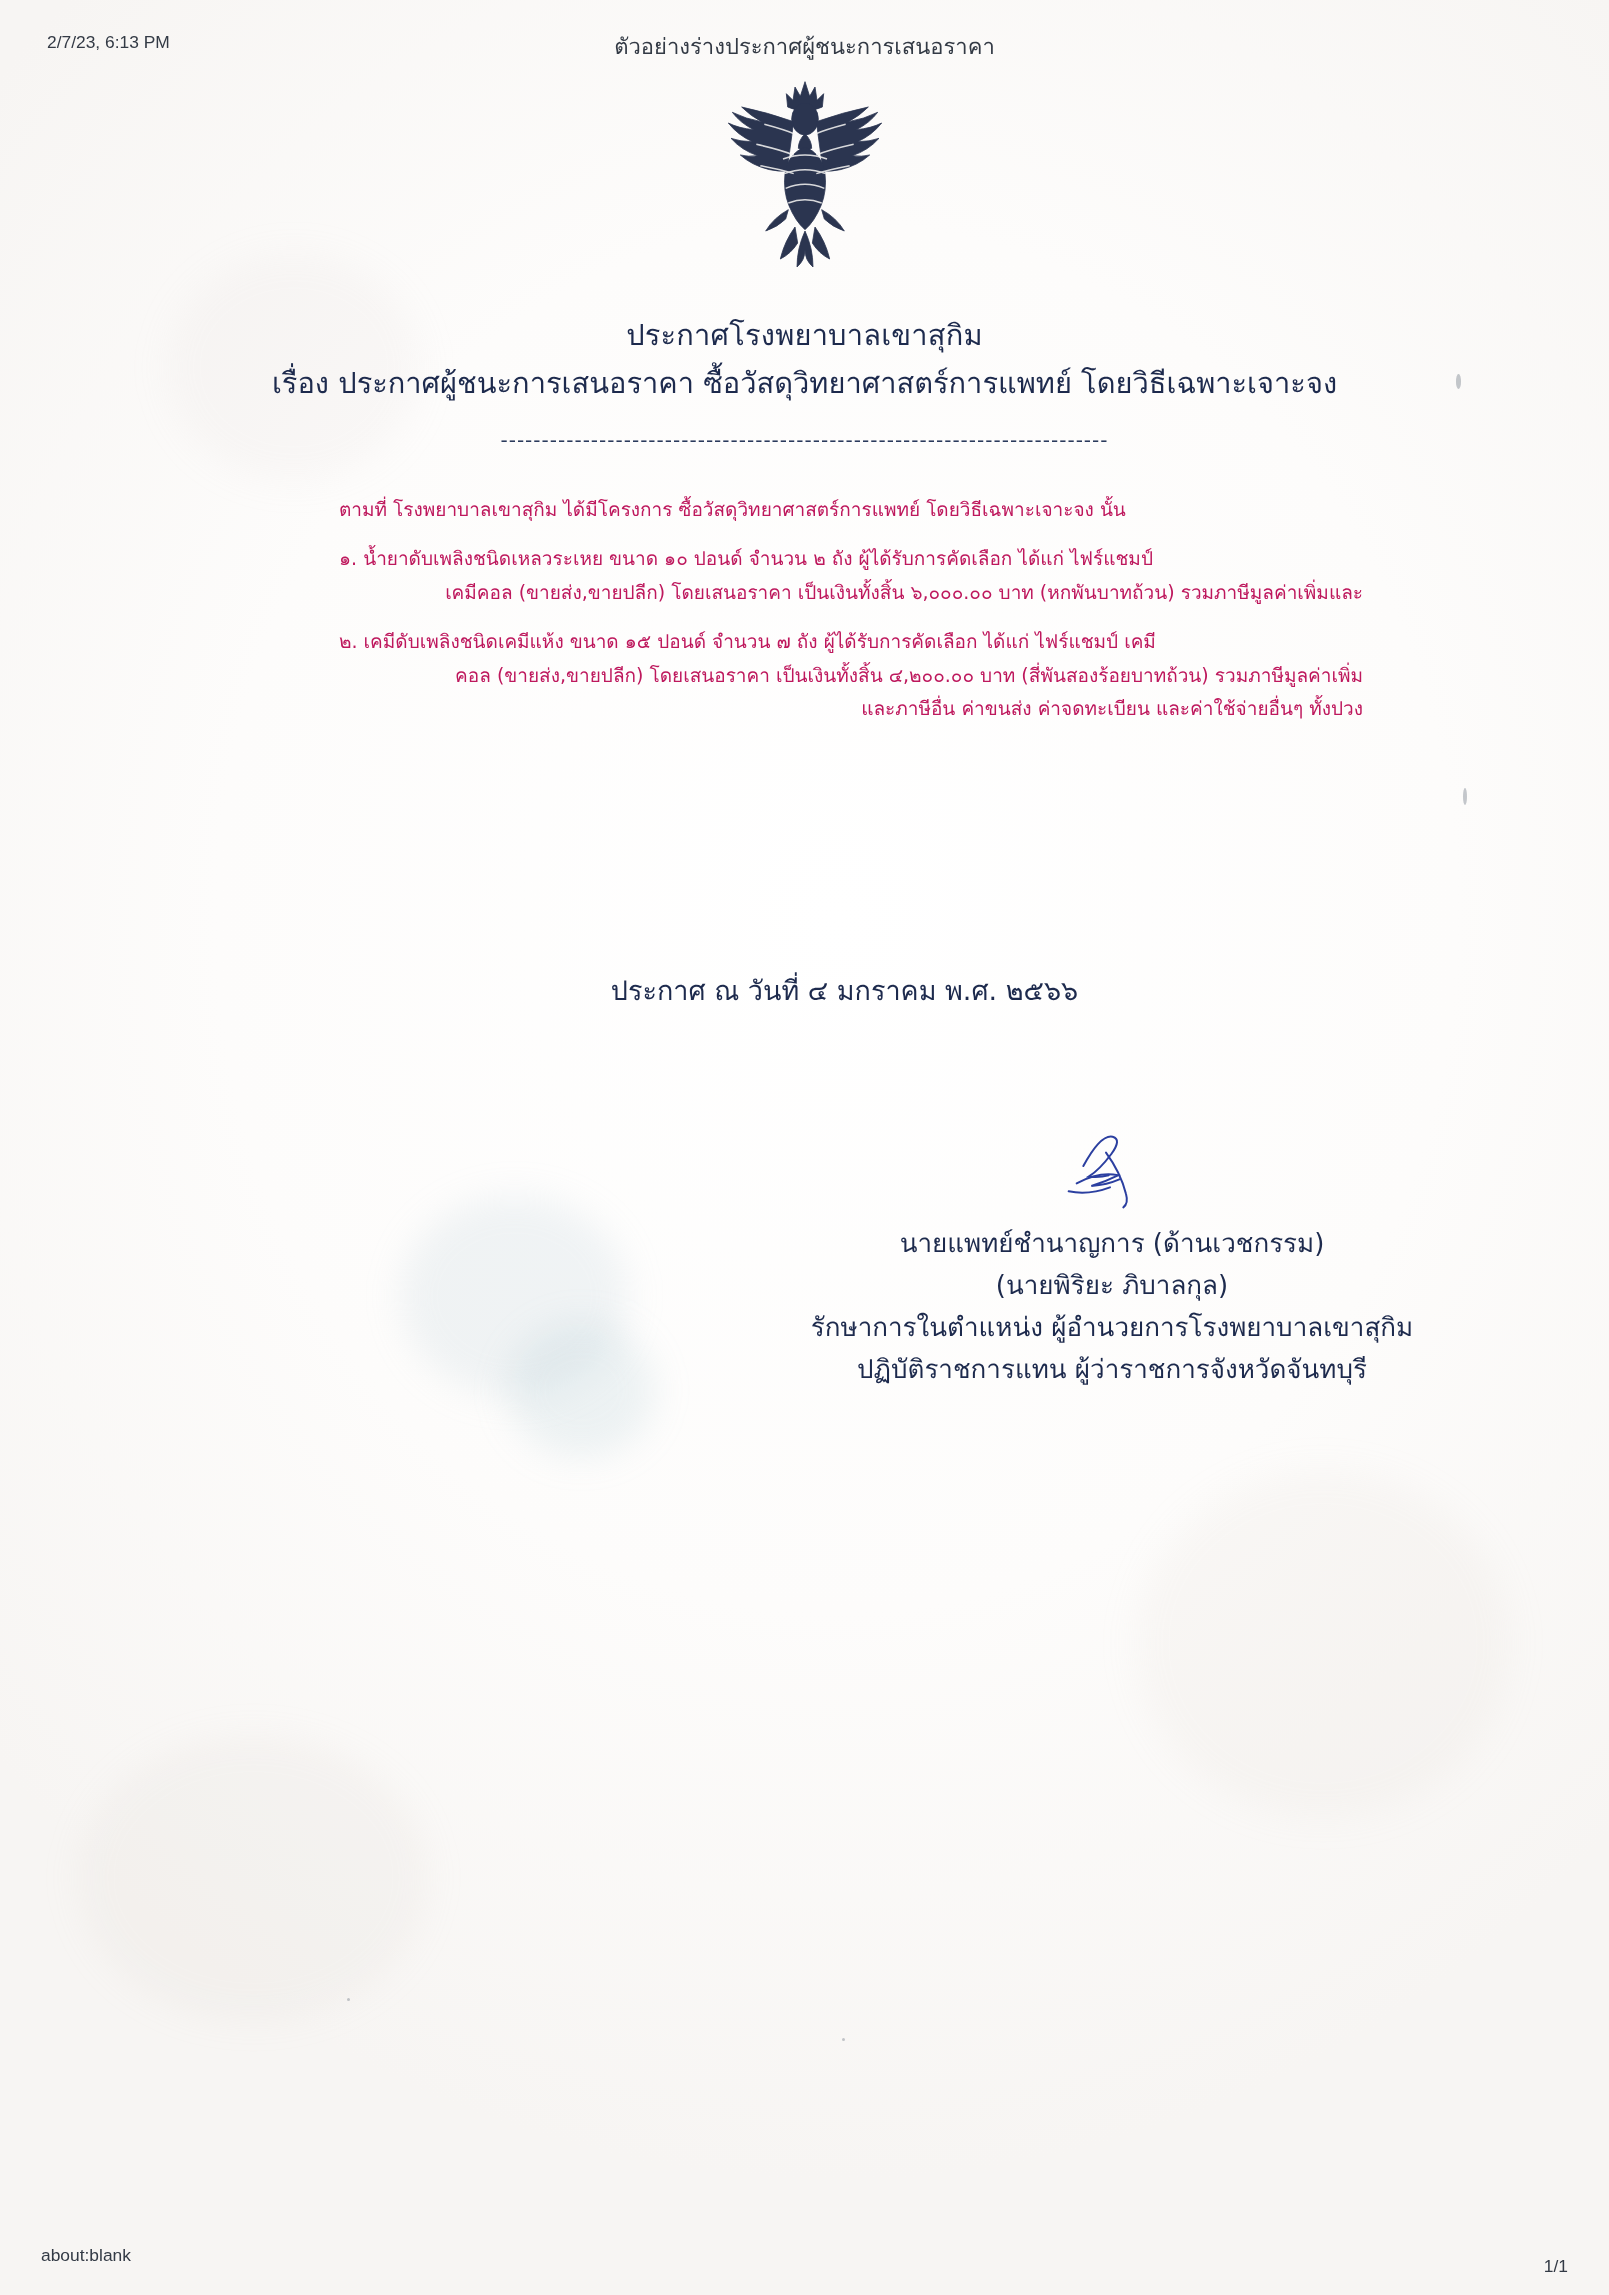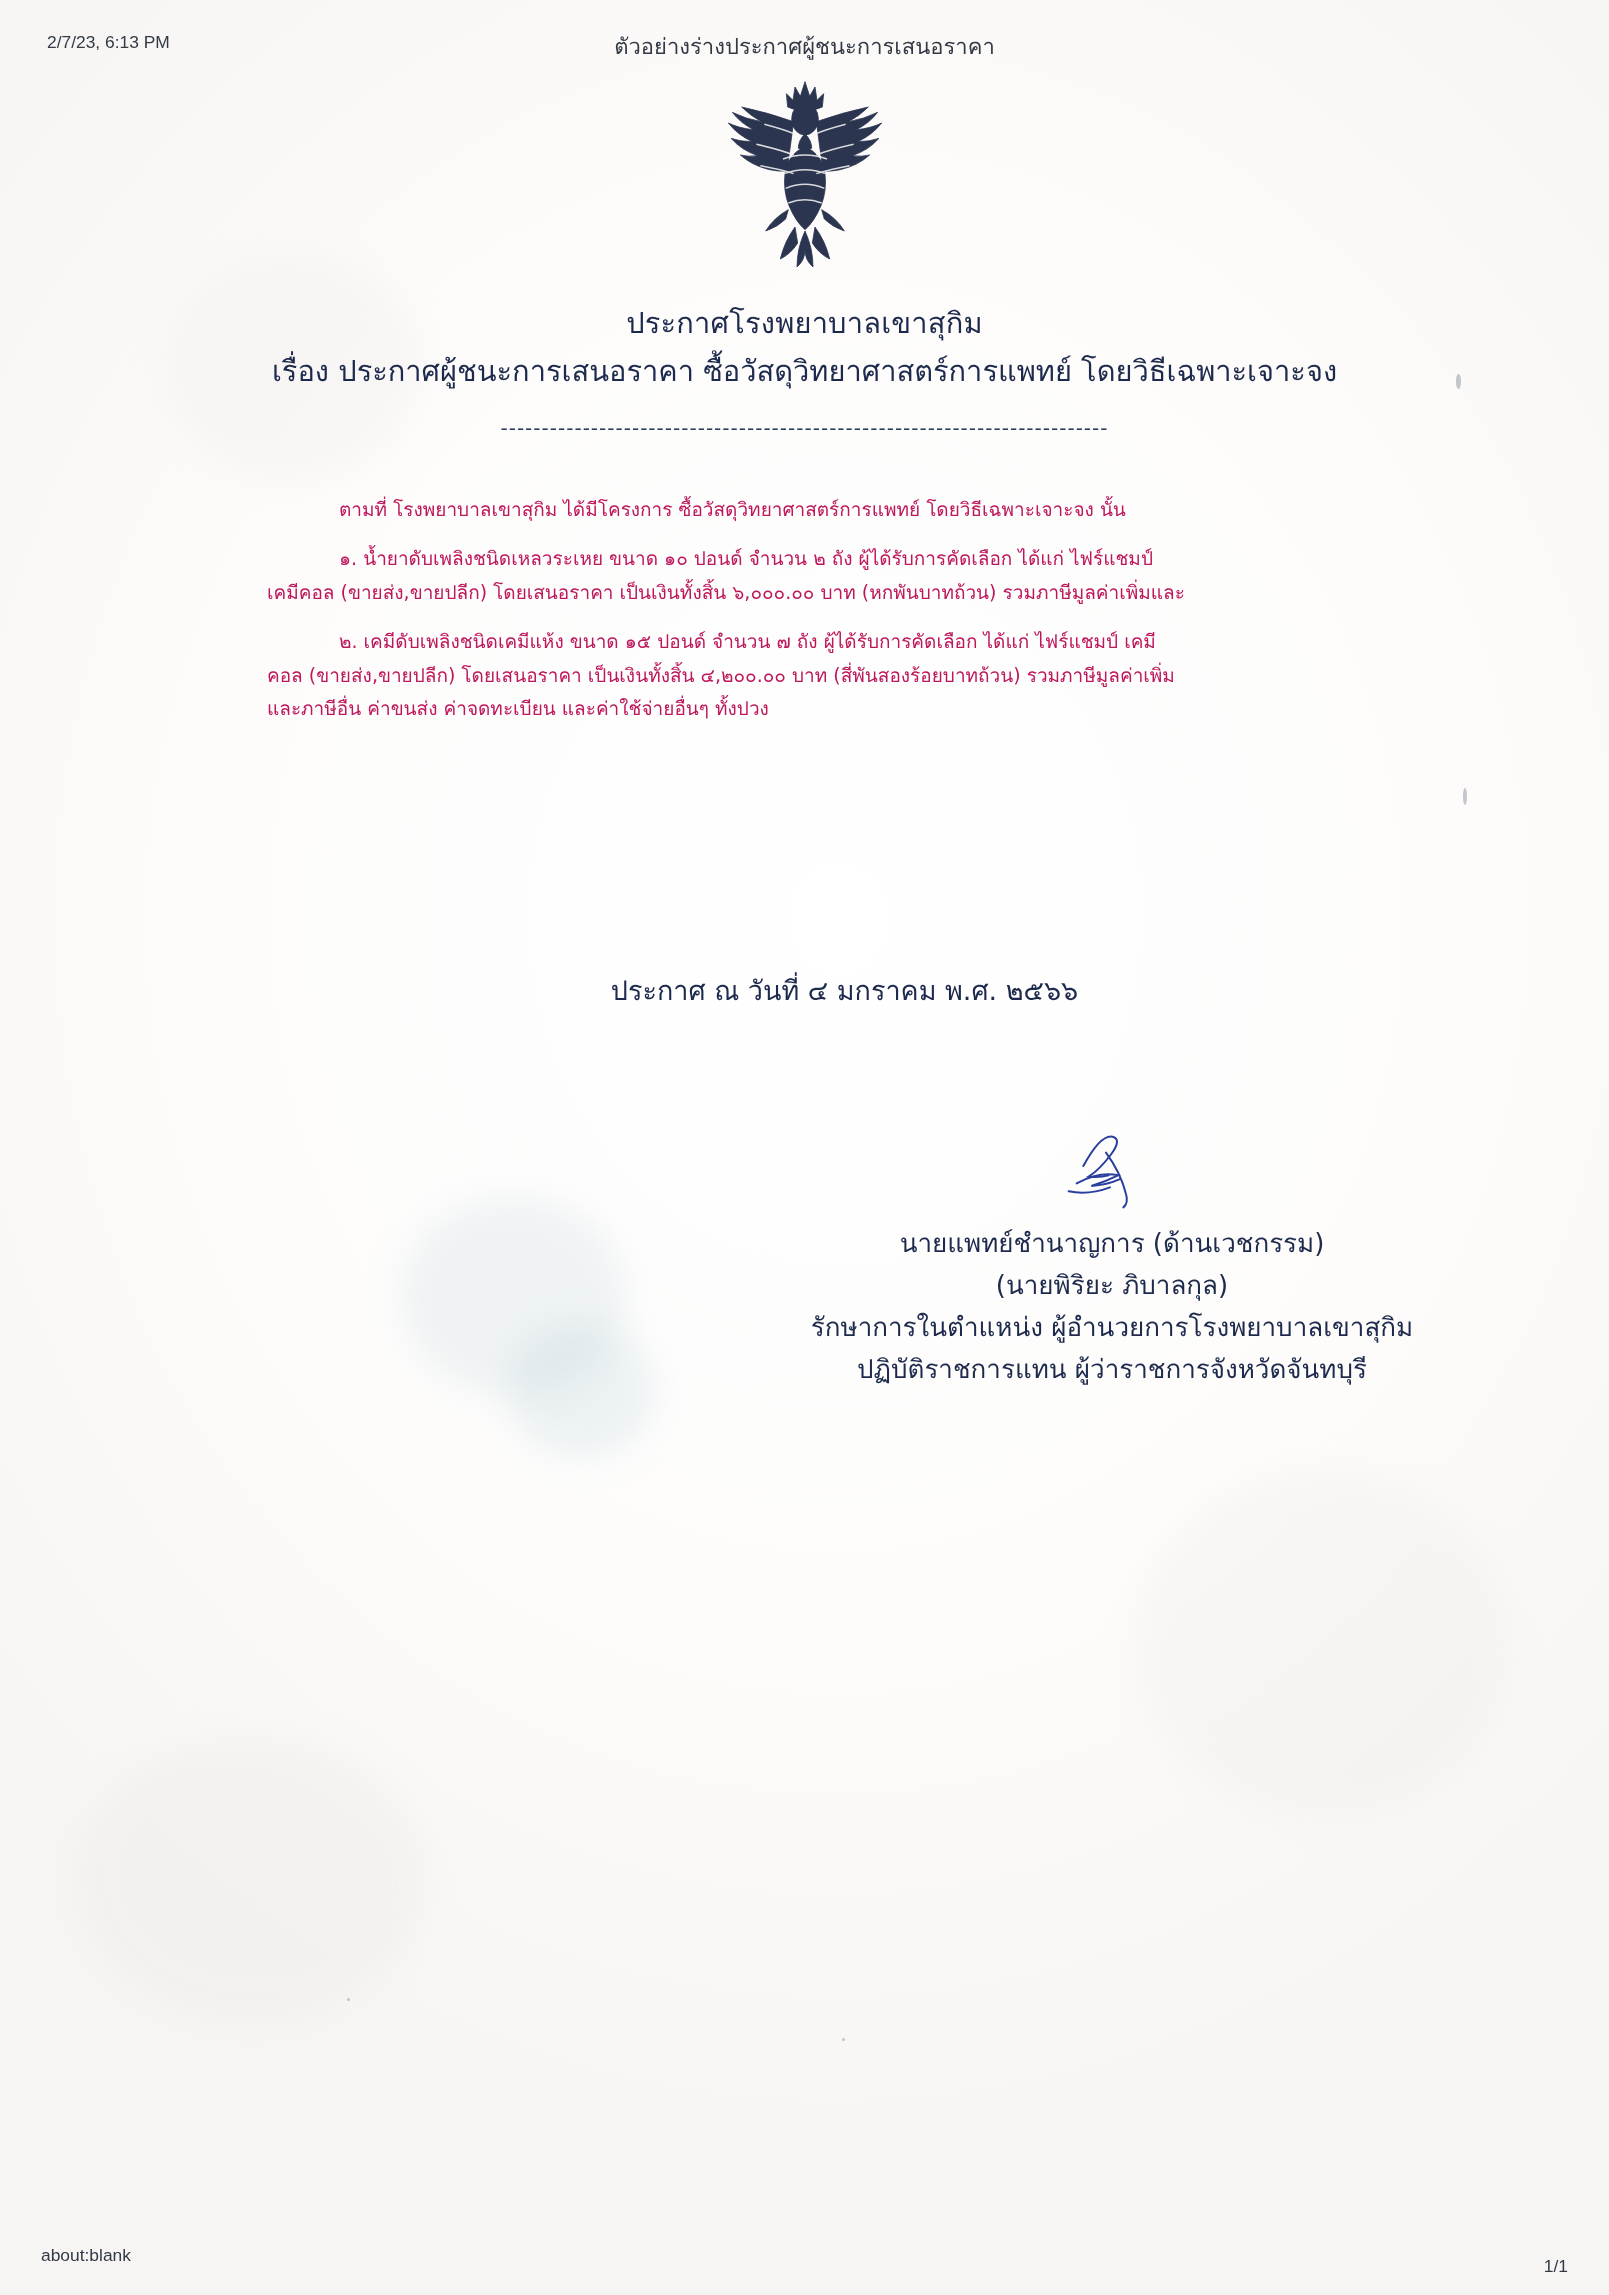--- a/index.html
+++ b/index.html
@@ -70,21 +70,21 @@
     left: 50%;
     transform: translateX(-50%);
     top: 72px;
     width: 220px;
     height: 214px;
   }
 
   .title-block {
     position: absolute;
     left: 0; right: 0;
-    top: 302px;
+    top: 314px;
     text-align: center;
   }
   .doc-title {
     font-size: 29px;
     letter-spacing: 0.2px;
     color: #1d2a4d;
     line-height: 1.5;
   }
   .doc-subtitle {
     font-size: 29px;
@@ -108,21 +108,21 @@
     top: 494px;
     width: 1096px;
   }
   p.para {
     margin: 0 0 2.7px 0;
     font-size: 19px;
     line-height: 1.62;
     color: #be185d;
     text-indent: 72px;
   }
-  p.para.cont { text-indent: 0; }
+  p.para.cont { text-indent: 0; text-align: right; }
   p.para.gap { margin-top: 18.7px; }
 
   .date-line {
     position: absolute;
     left: 0; right: 0;
     top: 969px;
     text-align: center;
     font-size: 27px;
     color: #1d2a4d;
     padding-left: 80px;

